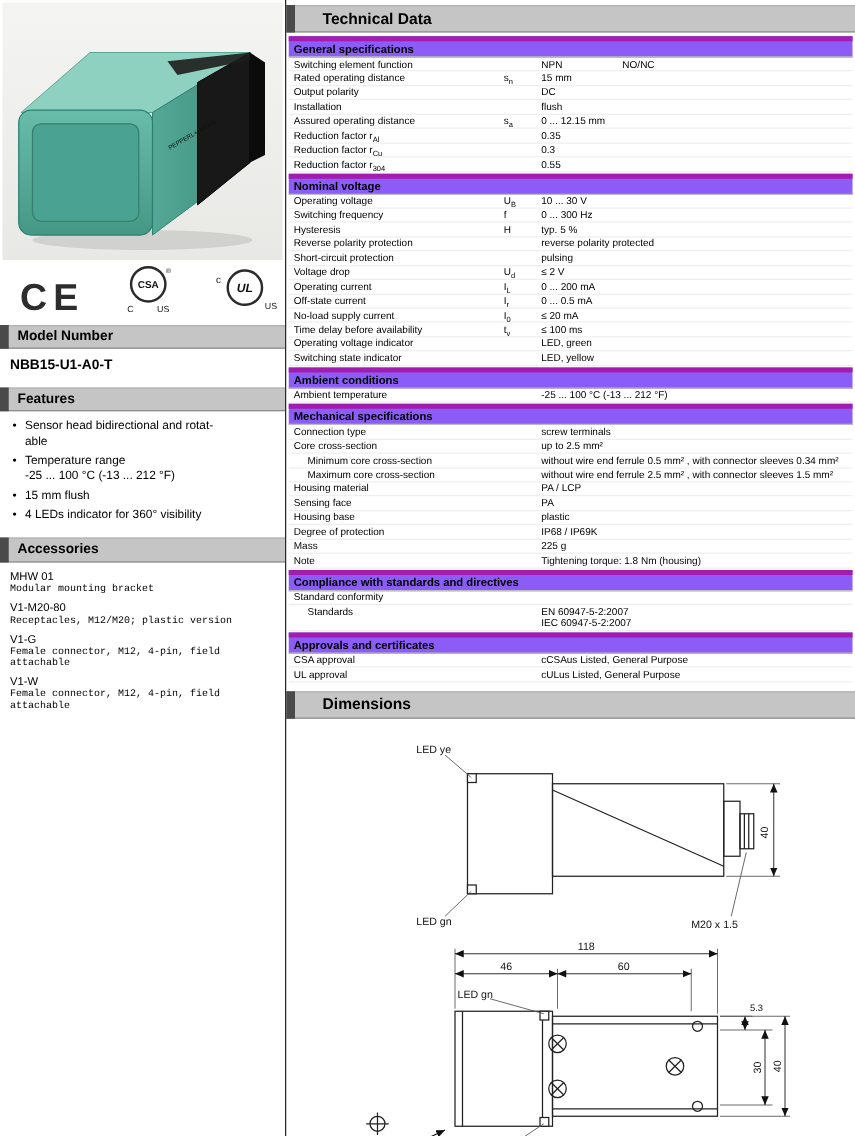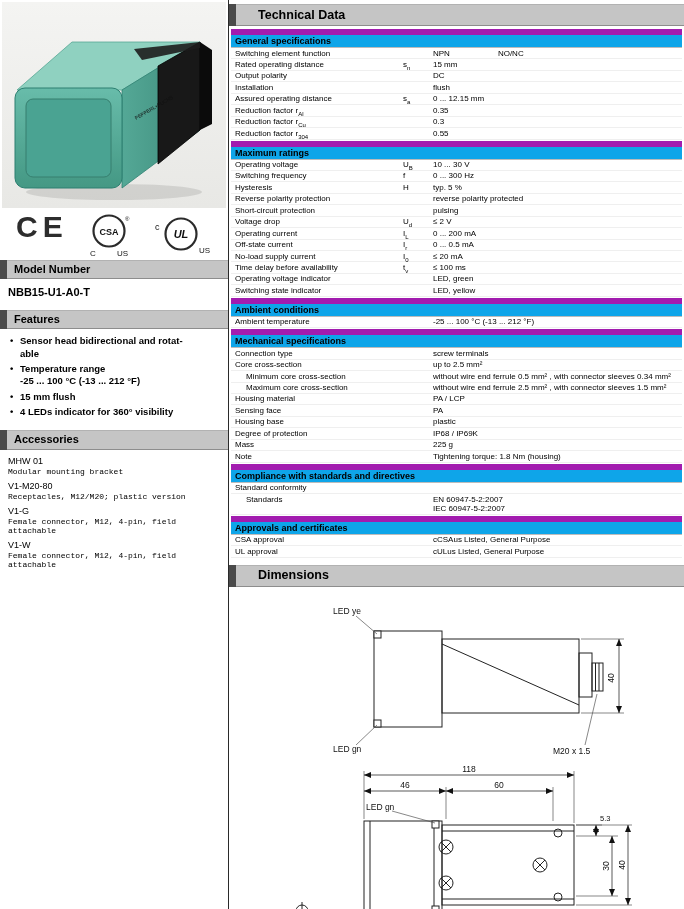--- a/index.html
+++ b/index.html
@@ -16,36 +16,36 @@
   .bar {
     position:relative; background:#c5c5c5; border-top:1px solid #b2b2b2;
     border-bottom:1px solid #8d8d8d; padding:2px 4px 2px 14px;
     font-weight:bold; font-size:11px; line-height:1.2;
   }
   .bar::before { content:""; position:absolute; left:0; top:-1px; bottom:-1px; width:7px; background:#4a4a4a; }
   .bar.big { font-size:12.5px; padding-top:2.5px; padding-bottom:2.5px;padding-left:29px; }
 
   
   .photo-box { margin:2px 2px 0 2px; height:206px; background:linear-gradient(180deg,#f4f4f2,#e8e8e5); }
-  .marks-row { display:flex; align-items:flex-start; gap:20px; padding:4px 6px 6px 16px; height:52px; }
+  .marks-row { display:flex; align-items:flex-end; gap:32px; padding:4px 6px 6px 16px; height:52px; }
   .ce-mark { font-size:30px; font-weight:600; letter-spacing:5px; color:#2d2d2d; line-height:1; }
   .model-value { padding:7px 8px 12px 8px; font-weight:bold; font-size:11px; }
   ul.features { margin:6px 0 12px 0; padding:0 6px 0 20px; list-style:none; }
-  ul.features li { position:relative; font-weight:bold; font-size:9.5px; line-height:1.3; margin:3px 0; white-space:pre-line; }
+  ul.features li { position:relative; font-weight:normal; font-size:9.5px; line-height:1.3; margin:3px 0; white-space:pre-line; }
   ul.features li::before { content:"•"; position:absolute; left:-10px; top:0; }
   .acc-list { padding:4px 0 0 0; }
   .acc-item { padding:2px 8px 3px 8px; }
   .acc-name { font-weight:normal; font-size:9px; }
   .acc-desc { font-size:8px; margin-top:1px;font-family:Liberation Mono, monospace; }
 
   
   .tech-table { padding:2px 2px 0 2px; font-size:8px; }
   .sec-header {
-    background:#0ea5e9; font-weight:bold; font-size:9px; padding:1px 4px;
-    border-top:6px solid #a21caf; border-bottom:1px solid #bcbcbc; margin-top:1px;
+    background:#8b5cf6; font-weight:bold; font-size:9px; padding:1px 4px;
+    border-top:4px solid #a21caf; border-bottom:1px solid #bcbcbc; margin-top:1px;
   }
   .trow { display:flex; border-bottom:1px solid #efefef; padding:0.5px 2px 0.5px 4px; line-height:1.18; }
   .tlabel { width:168px; flex:none; }
   .trow.indent .tlabel { padding-left:11px; }
   .tsym { width:30px; flex:none; }
   .tval { flex:1; white-space:pre-line; min-height:9px; }
   .tval2 { display:inline-block; margin-left:48px; }
   sub { font-size:6px; line-height:0; }
 
   
@@ -184,21 +184,21 @@
         <div class="trow">
           <span class="tlabel">Reduction factor r<sub>Cu</sub></span>
           <span class="tsym"></span>
           <span class="tval">0.3</span>
         </div>
         <div class="trow">
           <span class="tlabel">Reduction factor r<sub>304</sub></span>
           <span class="tsym"></span>
           <span class="tval">0.55</span>
         </div>
-        <div class="sec-header">Maximum ratings</div>
+        <div class="sec-header">Nominal voltage</div>
         <div class="trow">
           <span class="tlabel">Operating voltage</span>
           <span class="tsym">U<sub>B</sub></span>
           <span class="tval">10 ... 30 V</span>
         </div>
         <div class="trow">
           <span class="tlabel">Switching frequency</span>
           <span class="tsym">f</span>
           <span class="tval">0 ... 300 Hz</span>
         </div>

